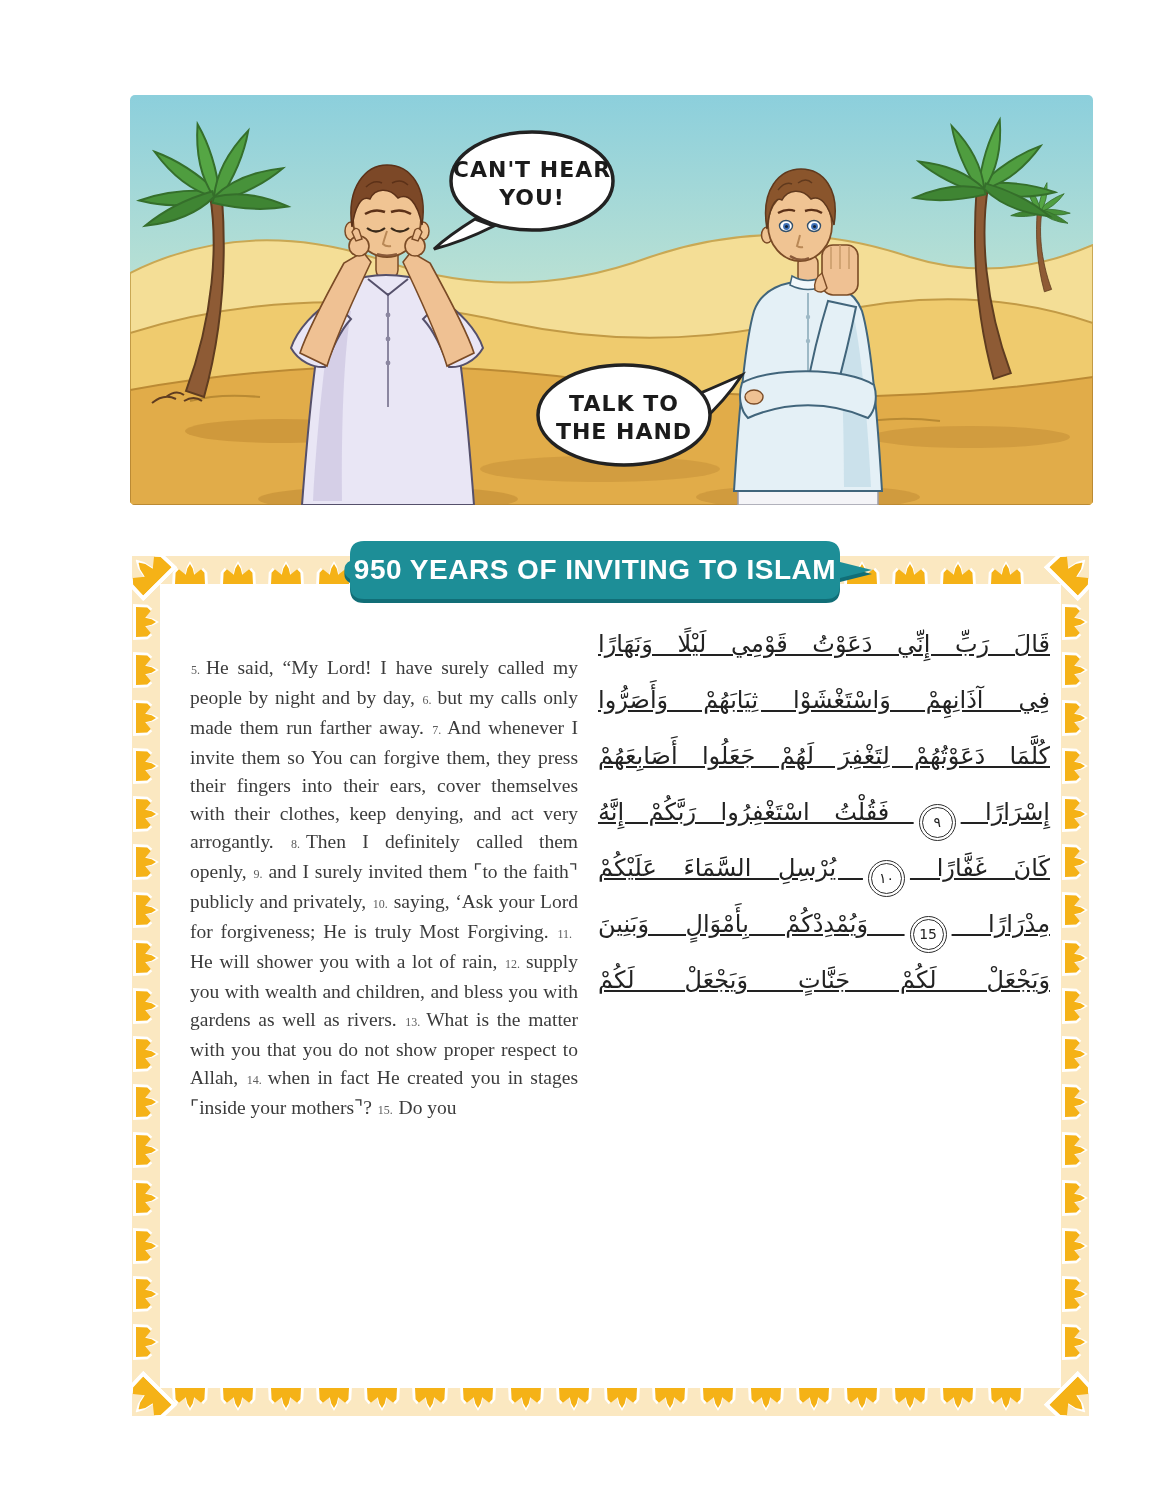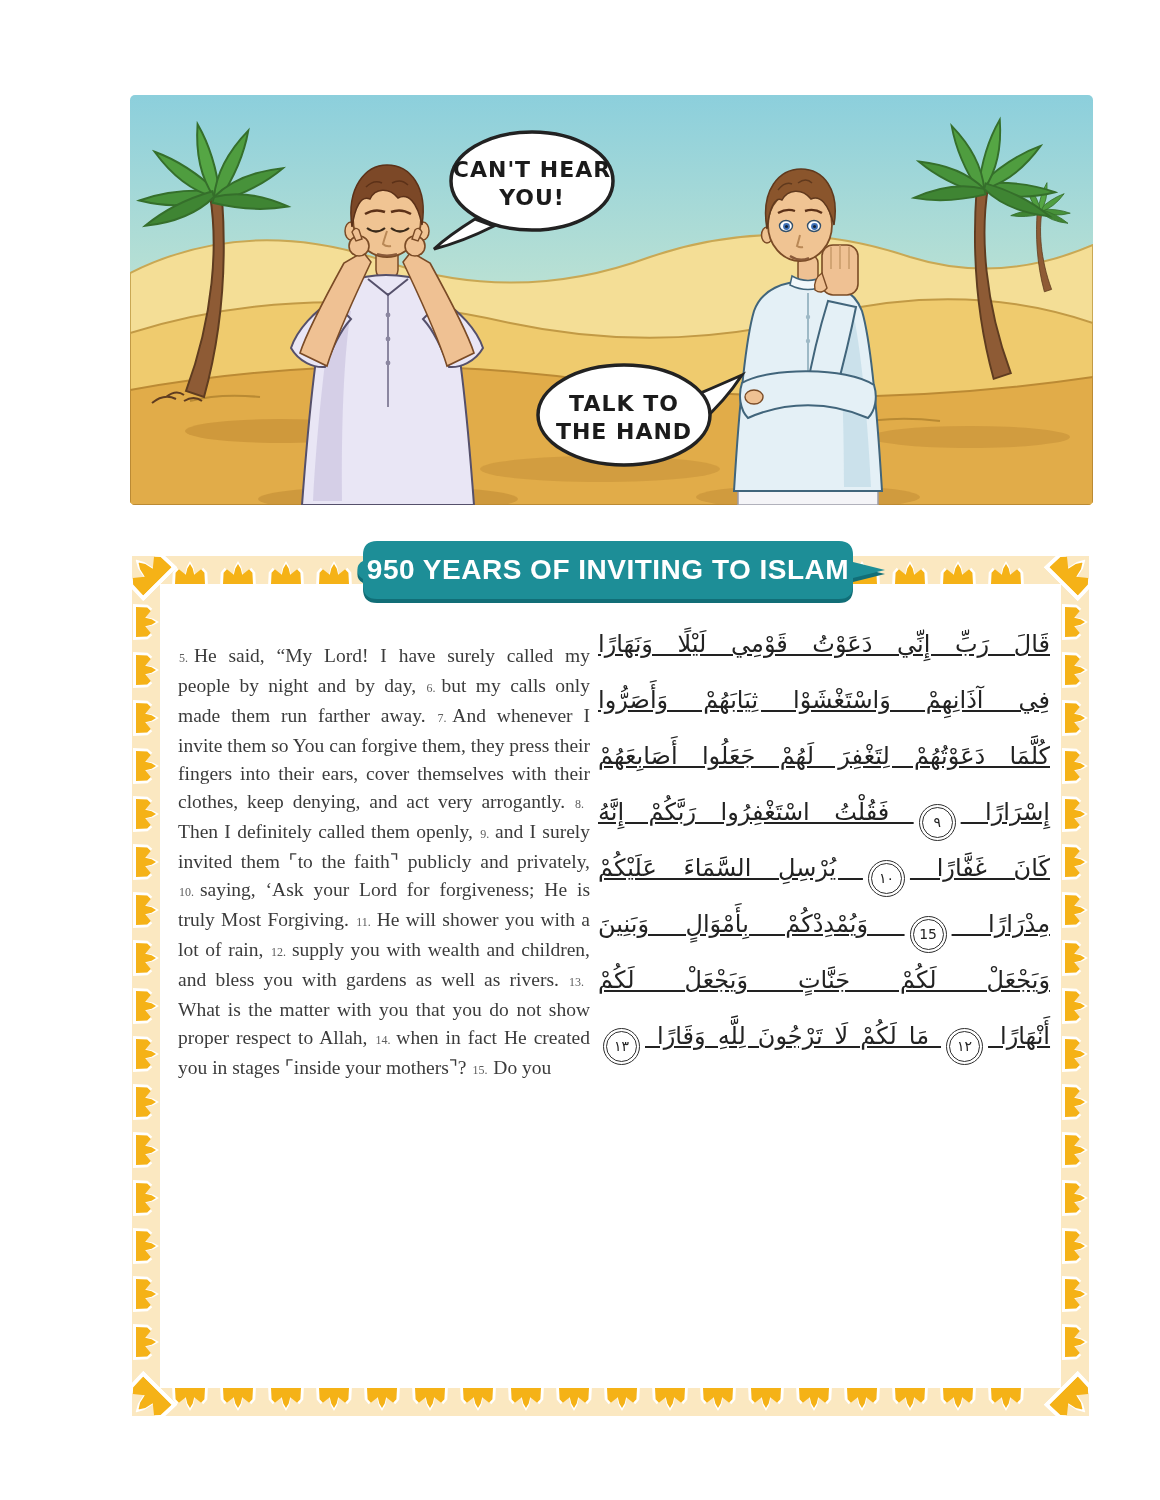--- a/index.html
+++ b/index.html
@@ -13,21 +13,21 @@
     position:absolute;left:130px;top:95px;width:963px;height:410px;
     border-radius:5px;overflow:hidden;
   }
   .comic svg{display:block;}
   .bubble-text{
     font-family:"DejaVu Sans",sans-serif;font-weight:700;
     letter-spacing:1px;fill:#1b1b1b;
   }
 
   
-  .banner{position:absolute;left:347px;top:538px;z-index:5;}
+  .banner{position:absolute;left:334px;top:538px;z-index:5;}
   .banner-title{
     font-family:"Liberation Sans",sans-serif;font-weight:700;
     font-size:28px;letter-spacing:.5px;fill:#ffffff;
   }
 
   
   .frame{position:absolute;left:132px;top:556px;width:957px;height:860px;pointer-events:none;}
   .band{position:absolute;background:#fbe8c1;}
   .band.top{left:0;top:0;right:0;height:28px;}
   .band.bottom{left:0;bottom:0;right:0;height:28px;}
@@ -40,21 +40,21 @@
   }
   .flower .halo{inset:-3px;background:#ffffff;}
   .flower .petals{inset:0;background:#f5b217;}
 
   
   .col-en{
     position:absolute;left:178px;top:642px;width:412px;
     font-family:"Liberation Serif","DejaVu Serif",serif;
     font-size:19.5px;line-height:28px;color:#3b3b3b;
   }
-  .col-en p{margin:0;text-align:justify;}
+  .col-en p{margin:12px;text-align:justify;}
   .vnum{font-size:12px;color:#5d5d5d;padding:0 2px 0 1px;}
 
   
   .col-ar{
     position:absolute;left:598px;top:616px;width:452px;direction:rtl;
     font-family:"DejaVu Sans",sans-serif;font-size:24px;line-height:56px;color:#222222;text-decoration:underline;
   }
   .ar-line{text-align:justify;text-align-last:justify;}
   .ayah-badge{
     display:inline-flex;align-items:center;justify-content:center;
@@ -507,14 +507,13 @@
 </div>
 
 <div class="col-ar" id="arabic-col">
     <div class="ar-line">قَالَ رَبِّ إِنِّي دَعَوْتُ قَوْمِي لَيْلًا وَنَهَارًا</div>
     <div class="ar-line">فِي آذَانِهِمْ وَاسْتَغْشَوْا ثِيَابَهُمْ وَأَصَرُّوا</div>
     <div class="ar-line">كُلَّمَا دَعَوْتُهُمْ لِتَغْفِرَ لَهُمْ جَعَلُوا أَصَابِعَهُمْ</div>
     <div class="ar-line">إِسْرَارًا <span class="ayah-badge">٩</span> فَقُلْتُ اسْتَغْفِرُوا رَبَّكُمْ إِنَّهُ</div>
     <div class="ar-line">كَانَ غَفَّارًا <span class="ayah-badge">١٠</span> يُرْسِلِ السَّمَاءَ عَلَيْكُمْ</div>
     <div class="ar-line">مِدْرَارًا <span class="ayah-badge">15</span> وَيُمْدِدْكُمْ بِأَمْوَالٍ وَبَنِينَ</div>
     <div class="ar-line">وَيَجْعَلْ لَكُمْ جَنَّاتٍ وَيَجْعَلْ لَكُمْ</div>
-    <div class="ar-line">أَنْهَارًا <span class="ayah-badge">١٢</span> مَا لَكُمْ لَا تَرْجُونَ لِلَّهِ وَقَارًا <span class="ayah-badge">١٣</span></div>
   </div>
 
 </body></html>

